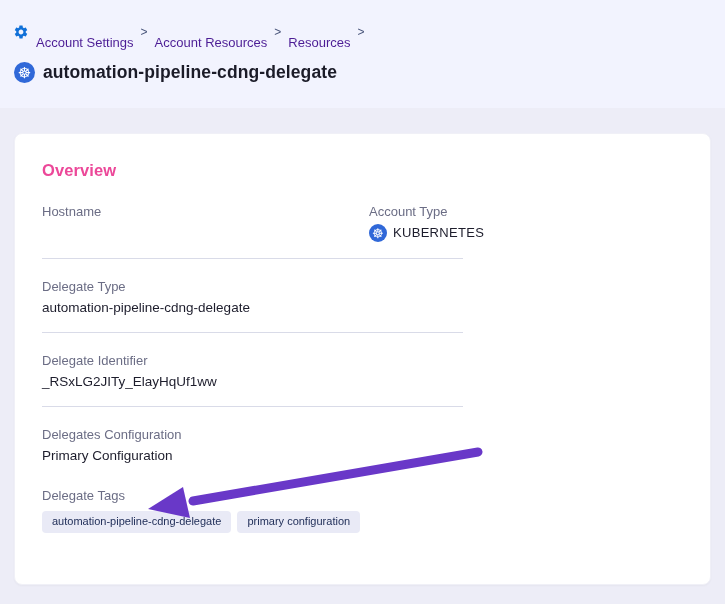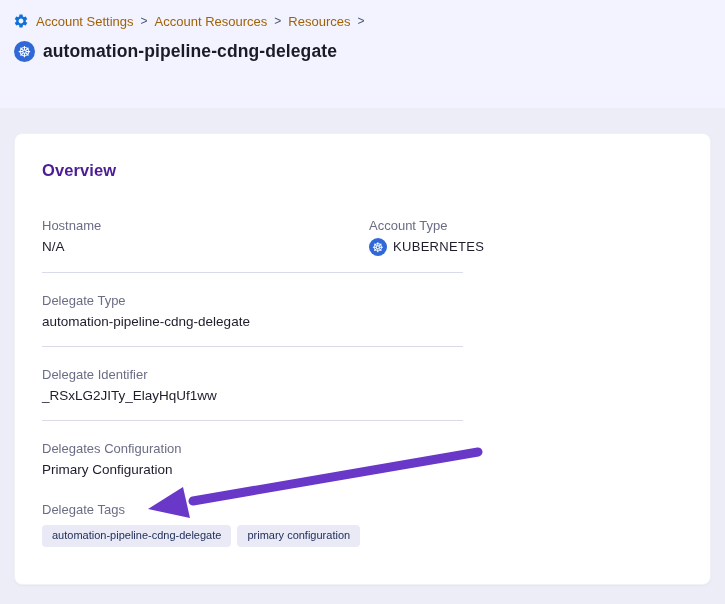--- a/index.html
+++ b/index.html
@@ -19,23 +19,24 @@
     padding: 13px 14px 0 13px;
   }
   .breadcrumb {
     display: flex;
     align-items: center;
     gap: 7px;
     font-size: 13px;
     color: #0f70d2;
   }
   .breadcrumb .crumb {
-    color: #a16207;
+    color: #4c1d95;
     text-decoration: none;
     cursor: pointer;
+    margin-top: 22px;
   }
   .breadcrumb .sep {
     color: #49557a;
     font-size: 12px;
   }
   .gear-icon-svg { width: 16px; height: 16px; fill: #1070d8; display: block; }
 
   .title-row {
     display: flex;
     align-items: center;
@@ -69,22 +70,22 @@
     background: #ffffff;
     border-radius: 8px;
     border: 1px solid #f0f0f7;
     box-shadow: 0 1px 2px rgba(40,41,61,0.04);
     height: 452px;
     padding: 27px 27px;
   }
   .card h2 {
     font-size: 16.5px;
     font-weight: 700;
-    color: #4c1d95;
-    margin-bottom: 38px;
+    color: #ec4899;
+    margin-bottom: 24px;
     letter-spacing: 0.1px;
   }
   .fields { width: 421px; }
   .field-label {
     font-size: 13px;
     color: #6b6d85;
     line-height: 15px;
     margin-bottom: 5px;
   }
   .field-value {
@@ -149,21 +150,20 @@
 </div>
 
 <div class="content">
   <div class="card">
     <h2>Overview</h2>
     <div class="fields">
 
       <div class="section bordered two-col">
         <div>
           <div class="field-label">Hostname</div>
-          <div class="field-value">N/A</div>
         </div>
         <div>
           <div class="field-label">Account Type</div>
           <div class="type-value">
             <span class="k8s-badge small">☸</span>
             <span>KUBERNETES</span>
           </div>
         </div>
       </div>
 

